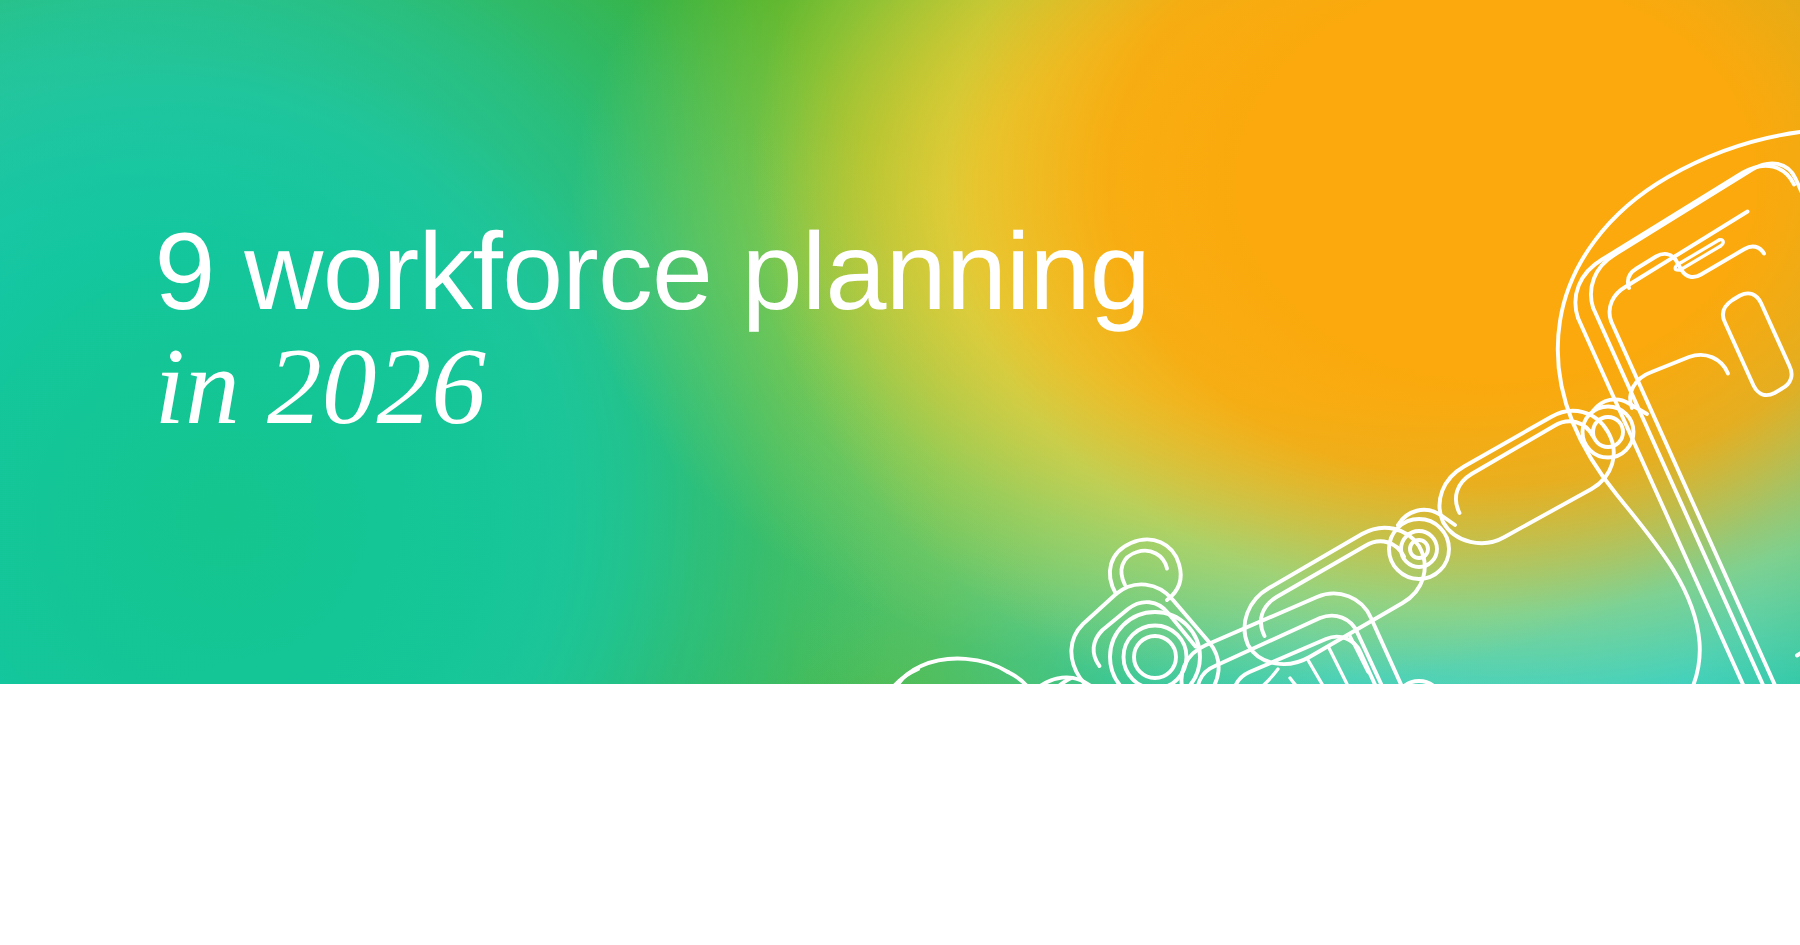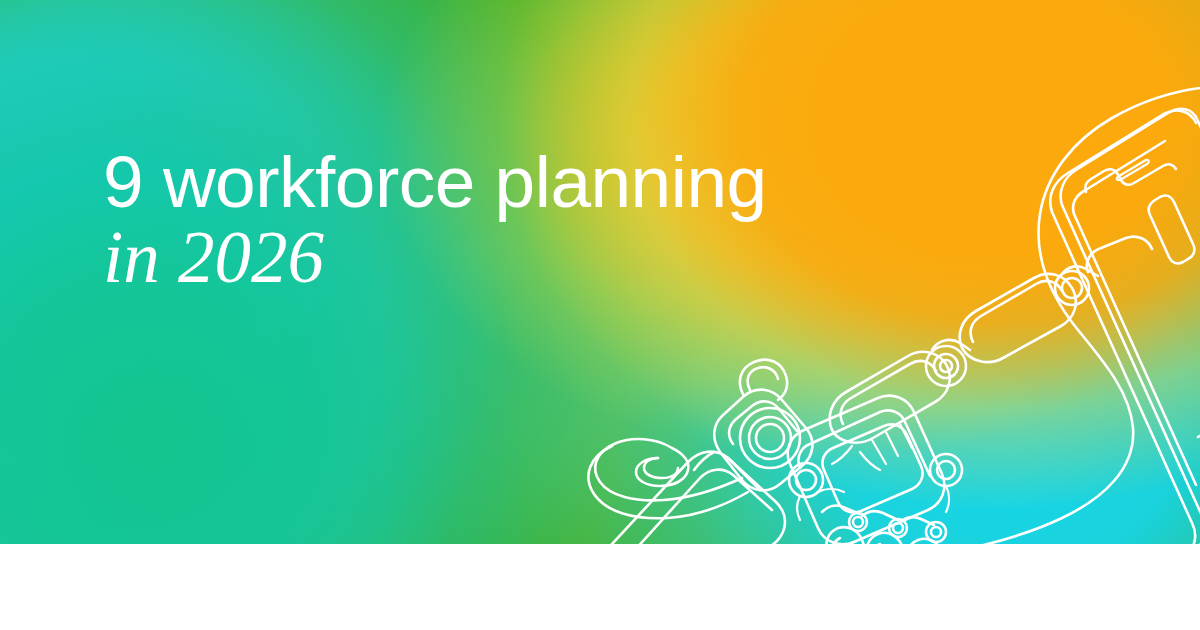--- a/index.html
+++ b/index.html
@@ -4,21 +4,21 @@
 <title>Blog Banner</title>
 <style>
   html, body {
     margin: 0;
     padding: 0;
     background: #ffffff;
   }
   #banner {
     position: relative;
     width: 1200px;
-    height: 544px;
+    height: 456px;
     overflow: hidden;
     font-family: "Liberation Sans", sans-serif;
   }
 
   
   .bg-base {
     position: absolute;
     inset: 0;
     background: #3FAE2A;
   }

